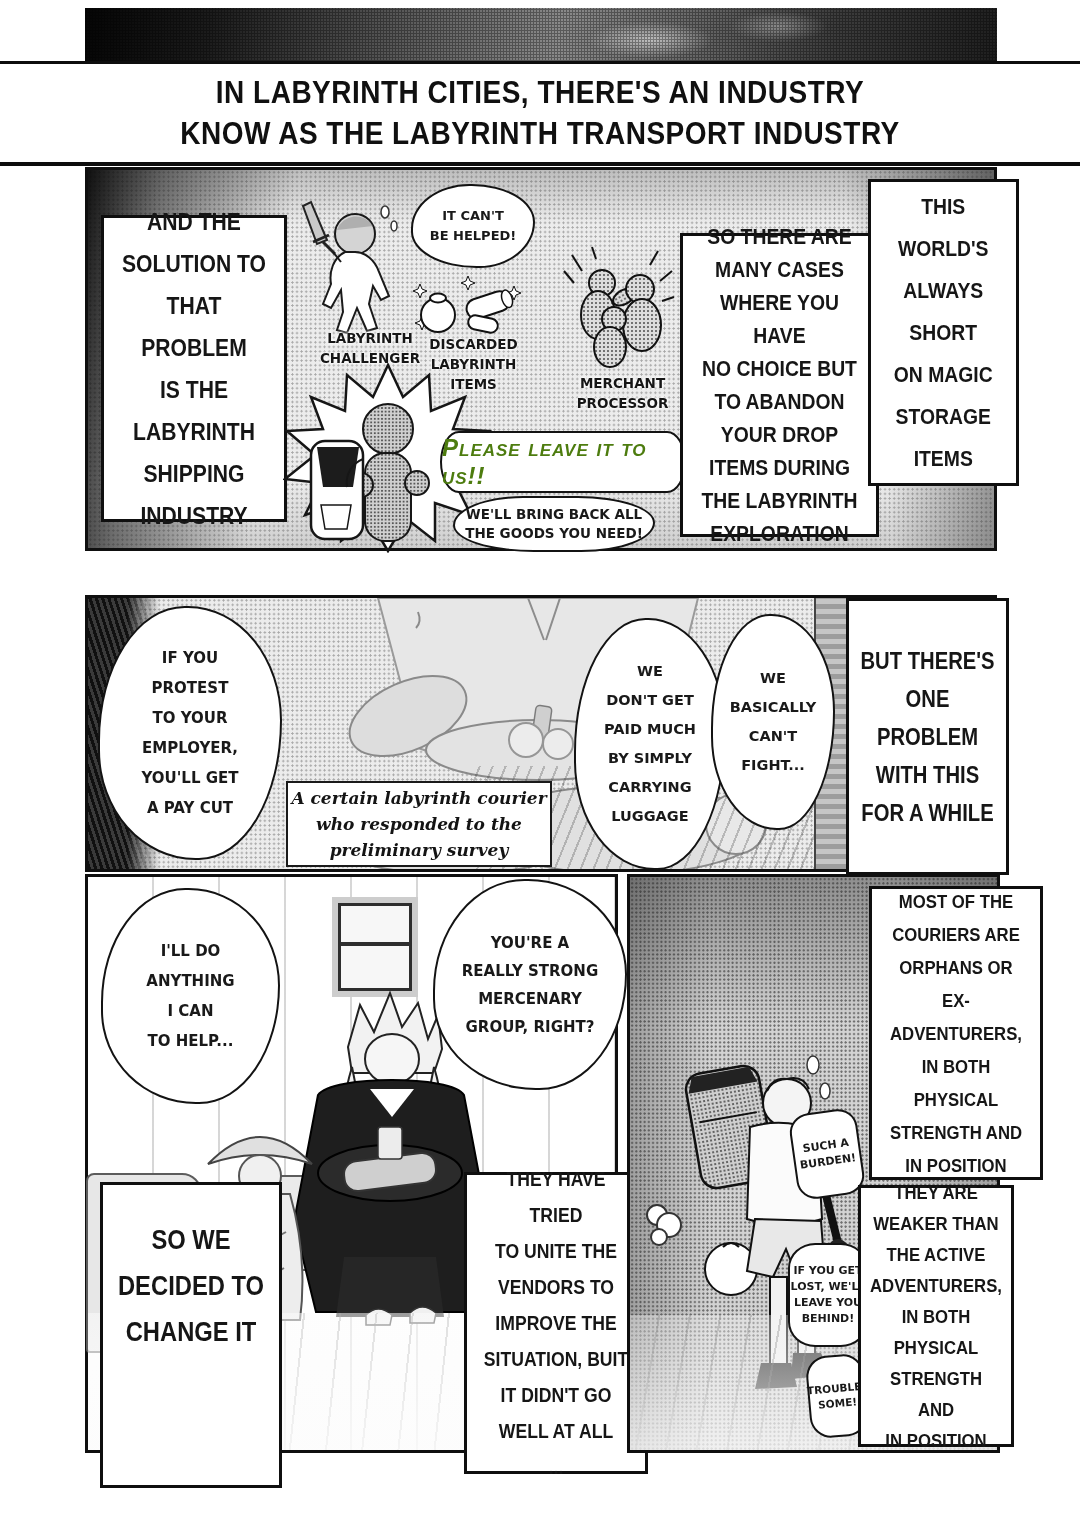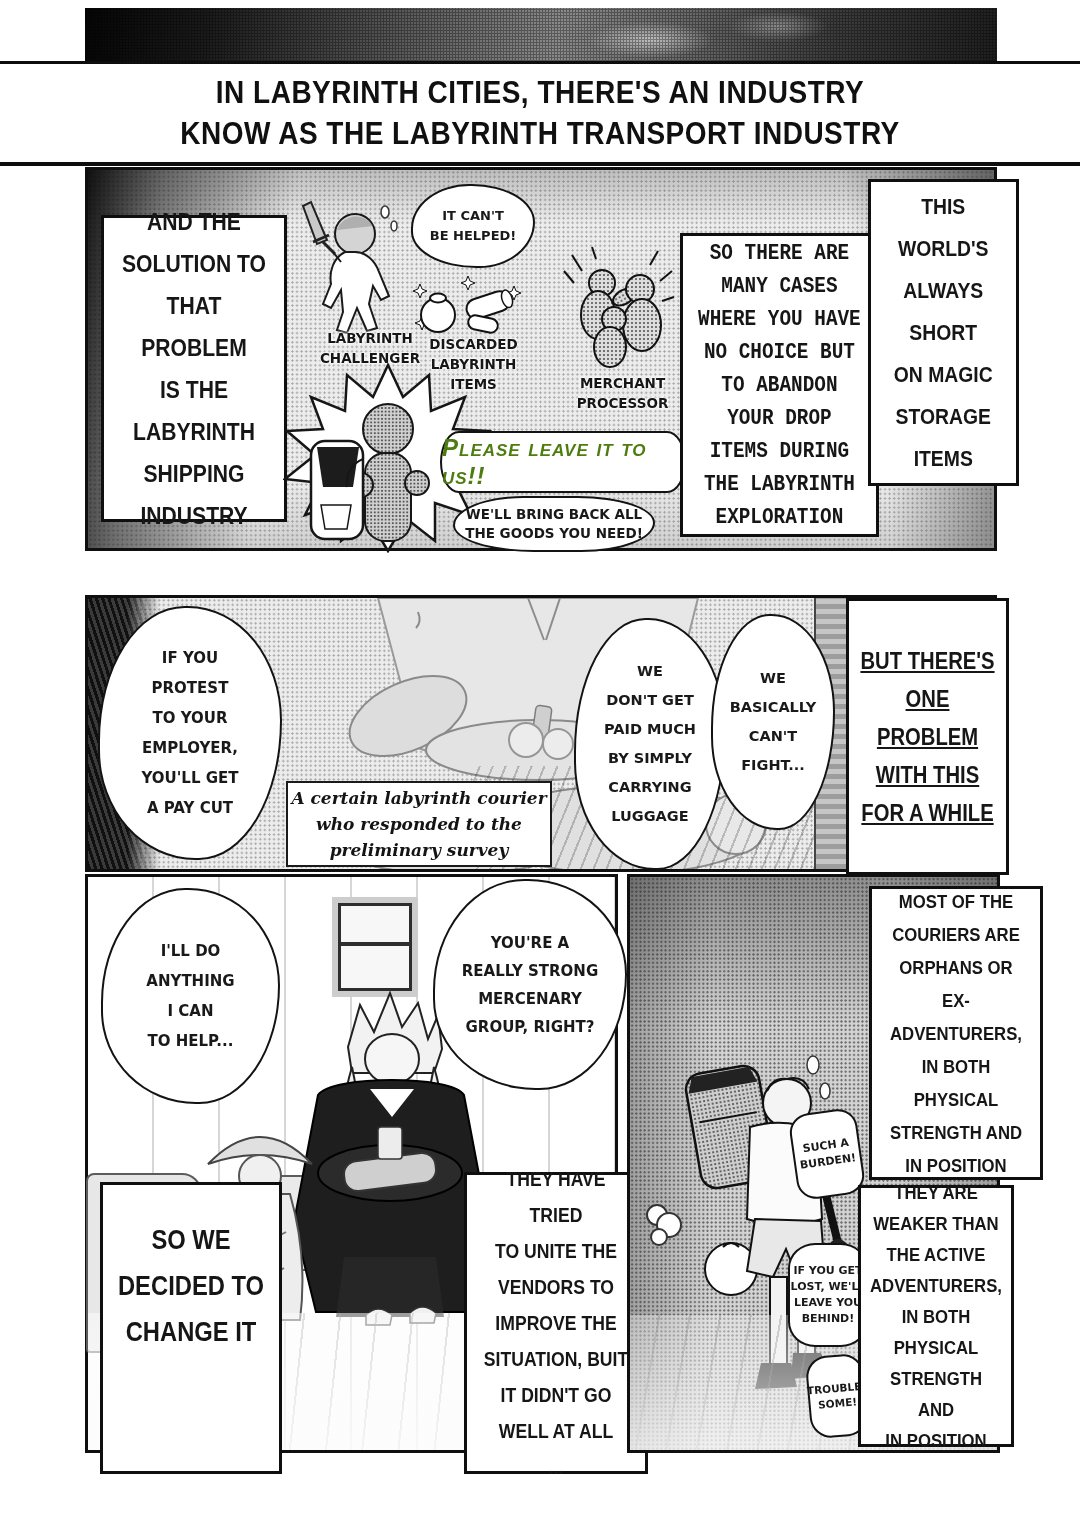--- a/index.html
+++ b/index.html
@@ -196,21 +196,21 @@
     </svg>
 
     <div class="please" style="left:352px;top:261px;width:242px;height:58px;">
       <div class="txt">Please leave it to us!!</div>
     </div>
     <div class="bubble fuzzy" style="left:365px;top:326px;width:198px;height:52px;font-size:13.5px;line-height:19px;">
       <div class="txt">WE'LL BRING BACK ALL
 THE GOODS YOU NEED!</div>
     </div>
 
-    <div class="nbox" style="left:592px;top:63px;width:193px;height:298px;font-size:22px;line-height:33px;font-family:Liberation Mono, monospace;">
+    <div class="nbox" style="left:592px;top:63px;width:193px;height:298px;font-size:22px;line-height:33px;">
       <div class="txt">SO THERE ARE
 MANY CASES
 WHERE YOU HAVE
 NO CHOICE BUT
 TO ABANDON
 YOUR DROP
 ITEMS DURING
 THE LABYRINTH
 EXPLORATION</div>
     </div>
@@ -269,21 +269,21 @@
 CARRYING
 LUGGAGE</div>
     </div>
     <div class="bubble" style="left:623px;top:16px;width:120px;height:212px;font-size:14.5px;line-height:29px;">
       <div class="txt">WE
 BASICALLY
 CAN'T
 FIGHT...</div>
     </div>
 
-    <div class="nbox" style="left:758px;top:0px;width:157px;height:271px;font-size:23px;line-height:38px;text-decoration:underline;">
+    <div class="nbox" style="left:758px;top:0px;width:157px;height:271px;font-size:23px;line-height:38px;">
       <div class="txt">BUT THERE'S
 ONE PROBLEM
 WITH THIS
 FOR A WHILE</div>
     </div>
   </div>
 
   <div id="panel3L" class="panel dots-light p3l-wall">
     <div class="window"></div>
     <div class="sofa"></div>
@@ -320,21 +320,21 @@
 I CAN
 TO HELP...</div>
     </div>
     <div class="bubble" style="left:345px;top:2px;width:190px;height:207px;font-size:15px;line-height:28px;">
       <div class="txt">YOU'RE A
 REALLY STRONG
 MERCENARY
 GROUP, RIGHT?</div>
     </div>
 
-    <div class="nbox" style="left:12px;top:305px;width:176px;height:286px;font-size:27px;line-height:46px;padding-bottom:0;">
+    <div class="nbox" style="left:12px;top:305px;width:176px;height:286px;font-size:27px;line-height:46px;padding-bottom:14px;">
       <div class="txt" style="margin-bottom:85px;">SO WE
 DECIDED TO
 CHANGE IT</div>
     </div>
     <div class="nbox" style="left:376px;top:295px;width:178px;height:296px;font-size:20px;line-height:36px;">
       <div class="txt">THEY HAVE TRIED
 TO UNITE THE
 VENDORS TO
 IMPROVE THE
 SITUATION, BUIT

